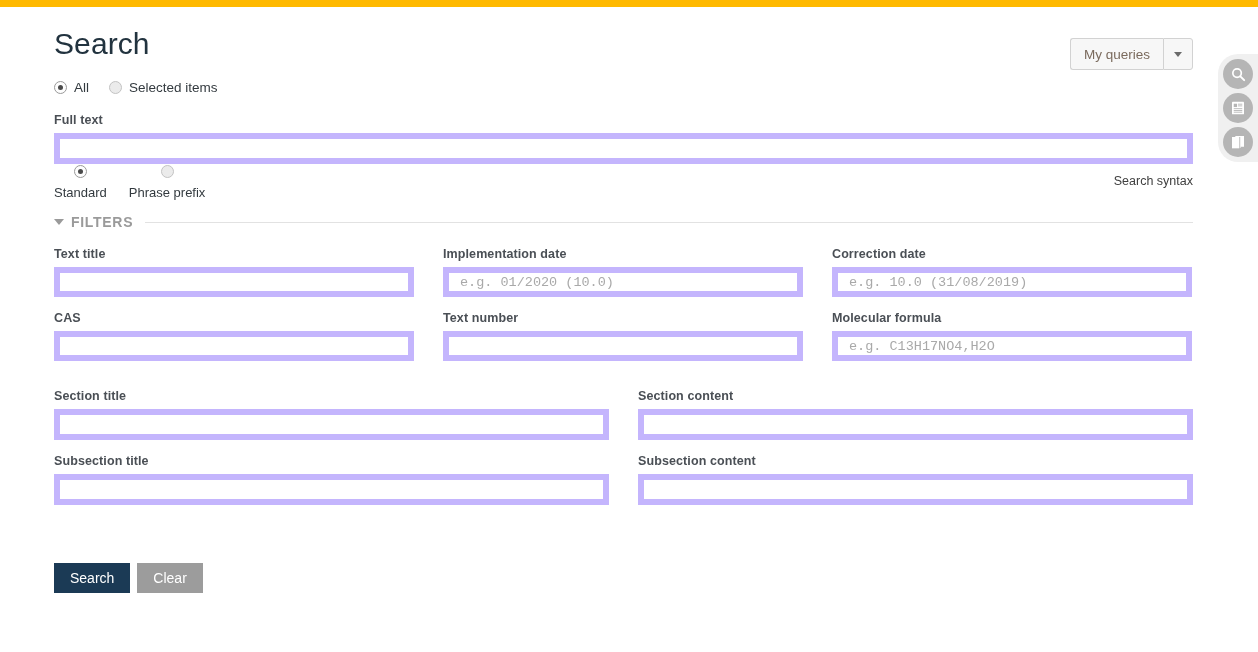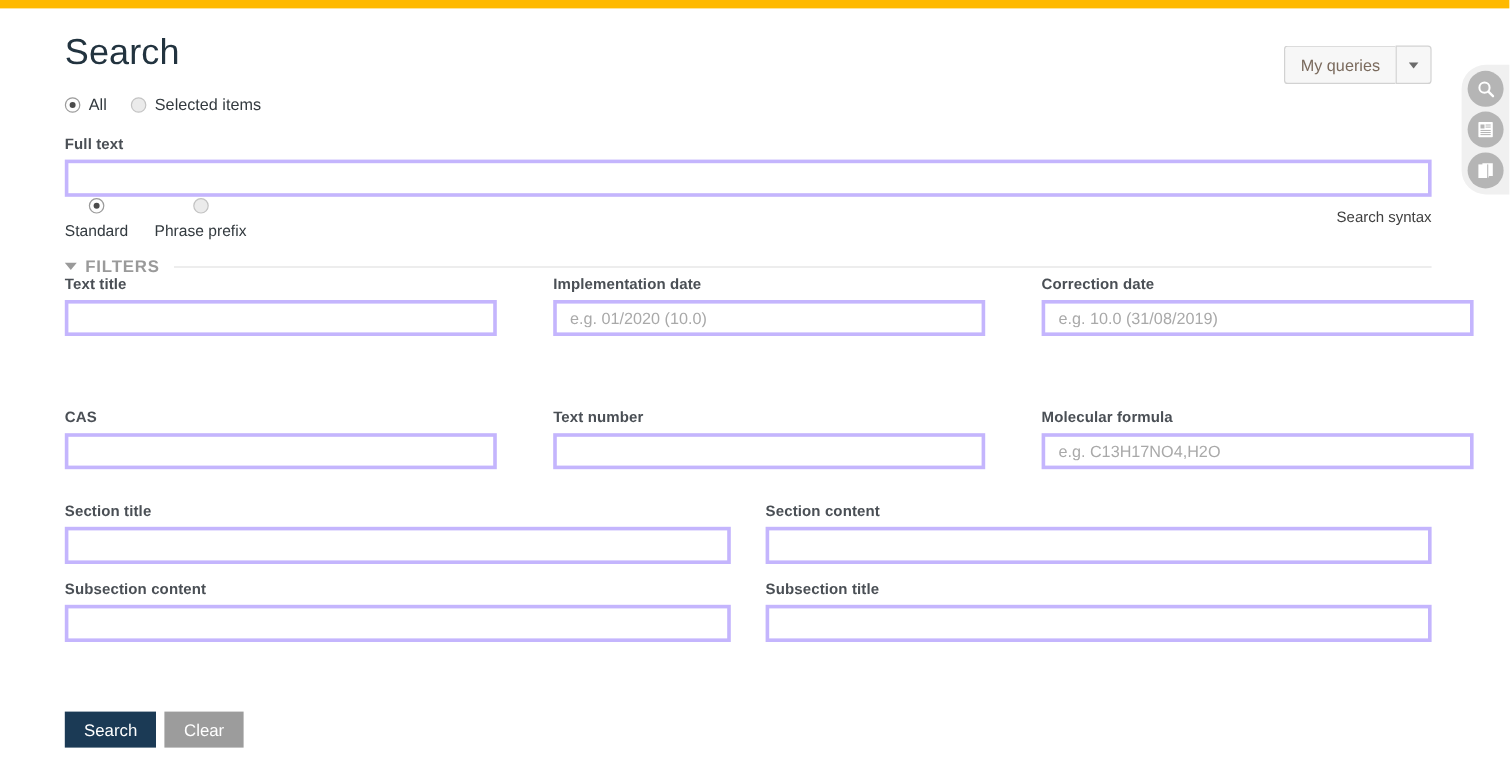--- a/index.html
+++ b/index.html
@@ -117,26 +117,26 @@
     font-size: 12.5px;
     font-weight: bold;
     color: #4a4f55;
     margin-bottom: 6px;
     display: block;
     letter-spacing: .1px;
   }
   .txt {
     width: 100%;
     height: 30px;
-    border: 3px solid #c4b5fd;
+    border: 6px solid #c4b5fd;
     background: #fff;
     padding: 0 11px;
     font-size: 13.5px;
     color: #701a75;
-    font-family: Liberation Sans, sans-serif;
+    font-family: Liberation Mono, monospace;
     outline: none;
   }
   .txt::placeholder { color: #a9a9a9; }
   .txt.tall { height: 31px; }
 
   
   .fulltext-block { margin-top: 16px; }
   .fulltext-input { height: 31px; }
   .mode-row {
     display: flex; align-items: center;
@@ -179,21 +179,21 @@
     background: #e2e2e2;
     margin-left: 5px;
   }
 
   
   .grid3 {
     display: grid;
     grid-template-columns: 360px 360px 360px;
     column-gap: 29px;
     row-gap: 0;
-    gap: 47px;
+    margin-top: 17px;
   }
   .grid3 .cell { margin-bottom: 14px; }
   .grid2 {
     display: grid;
     grid-template-columns: 555px 555px;
     column-gap: 29px;
     margin-top: 14px;
   }
   .grid2 .cell { margin-bottom: 14px; }
 
@@ -334,26 +334,26 @@
         <label class="field-label">Section title</label>
         <input class="txt tall" type="text" placeholder="" style="">
       </div>
 
       <div class="cell">
         <label class="field-label">Section content</label>
         <input class="txt tall" type="text" placeholder="" style="">
       </div>
 
       <div class="cell">
+        <label class="field-label">Subsection title</label>
+        <input class="txt tall" type="text" placeholder="" style="">
+      </div>
+
+      <div class="cell">
         <label class="field-label">Subsection content</label>
-        <input class="txt tall" type="text" placeholder="" style="">
-      </div>
-
-      <div class="cell">
-        <label class="field-label">Subsection title</label>
         <input class="txt tall" type="text" placeholder="" style="">
       </div>
 
     </div>
 
     <div class="actions">
       <button class="btn btn-primary">Search</button>
       <button class="btn btn-secondary">Clear</button>
     </div>
 

